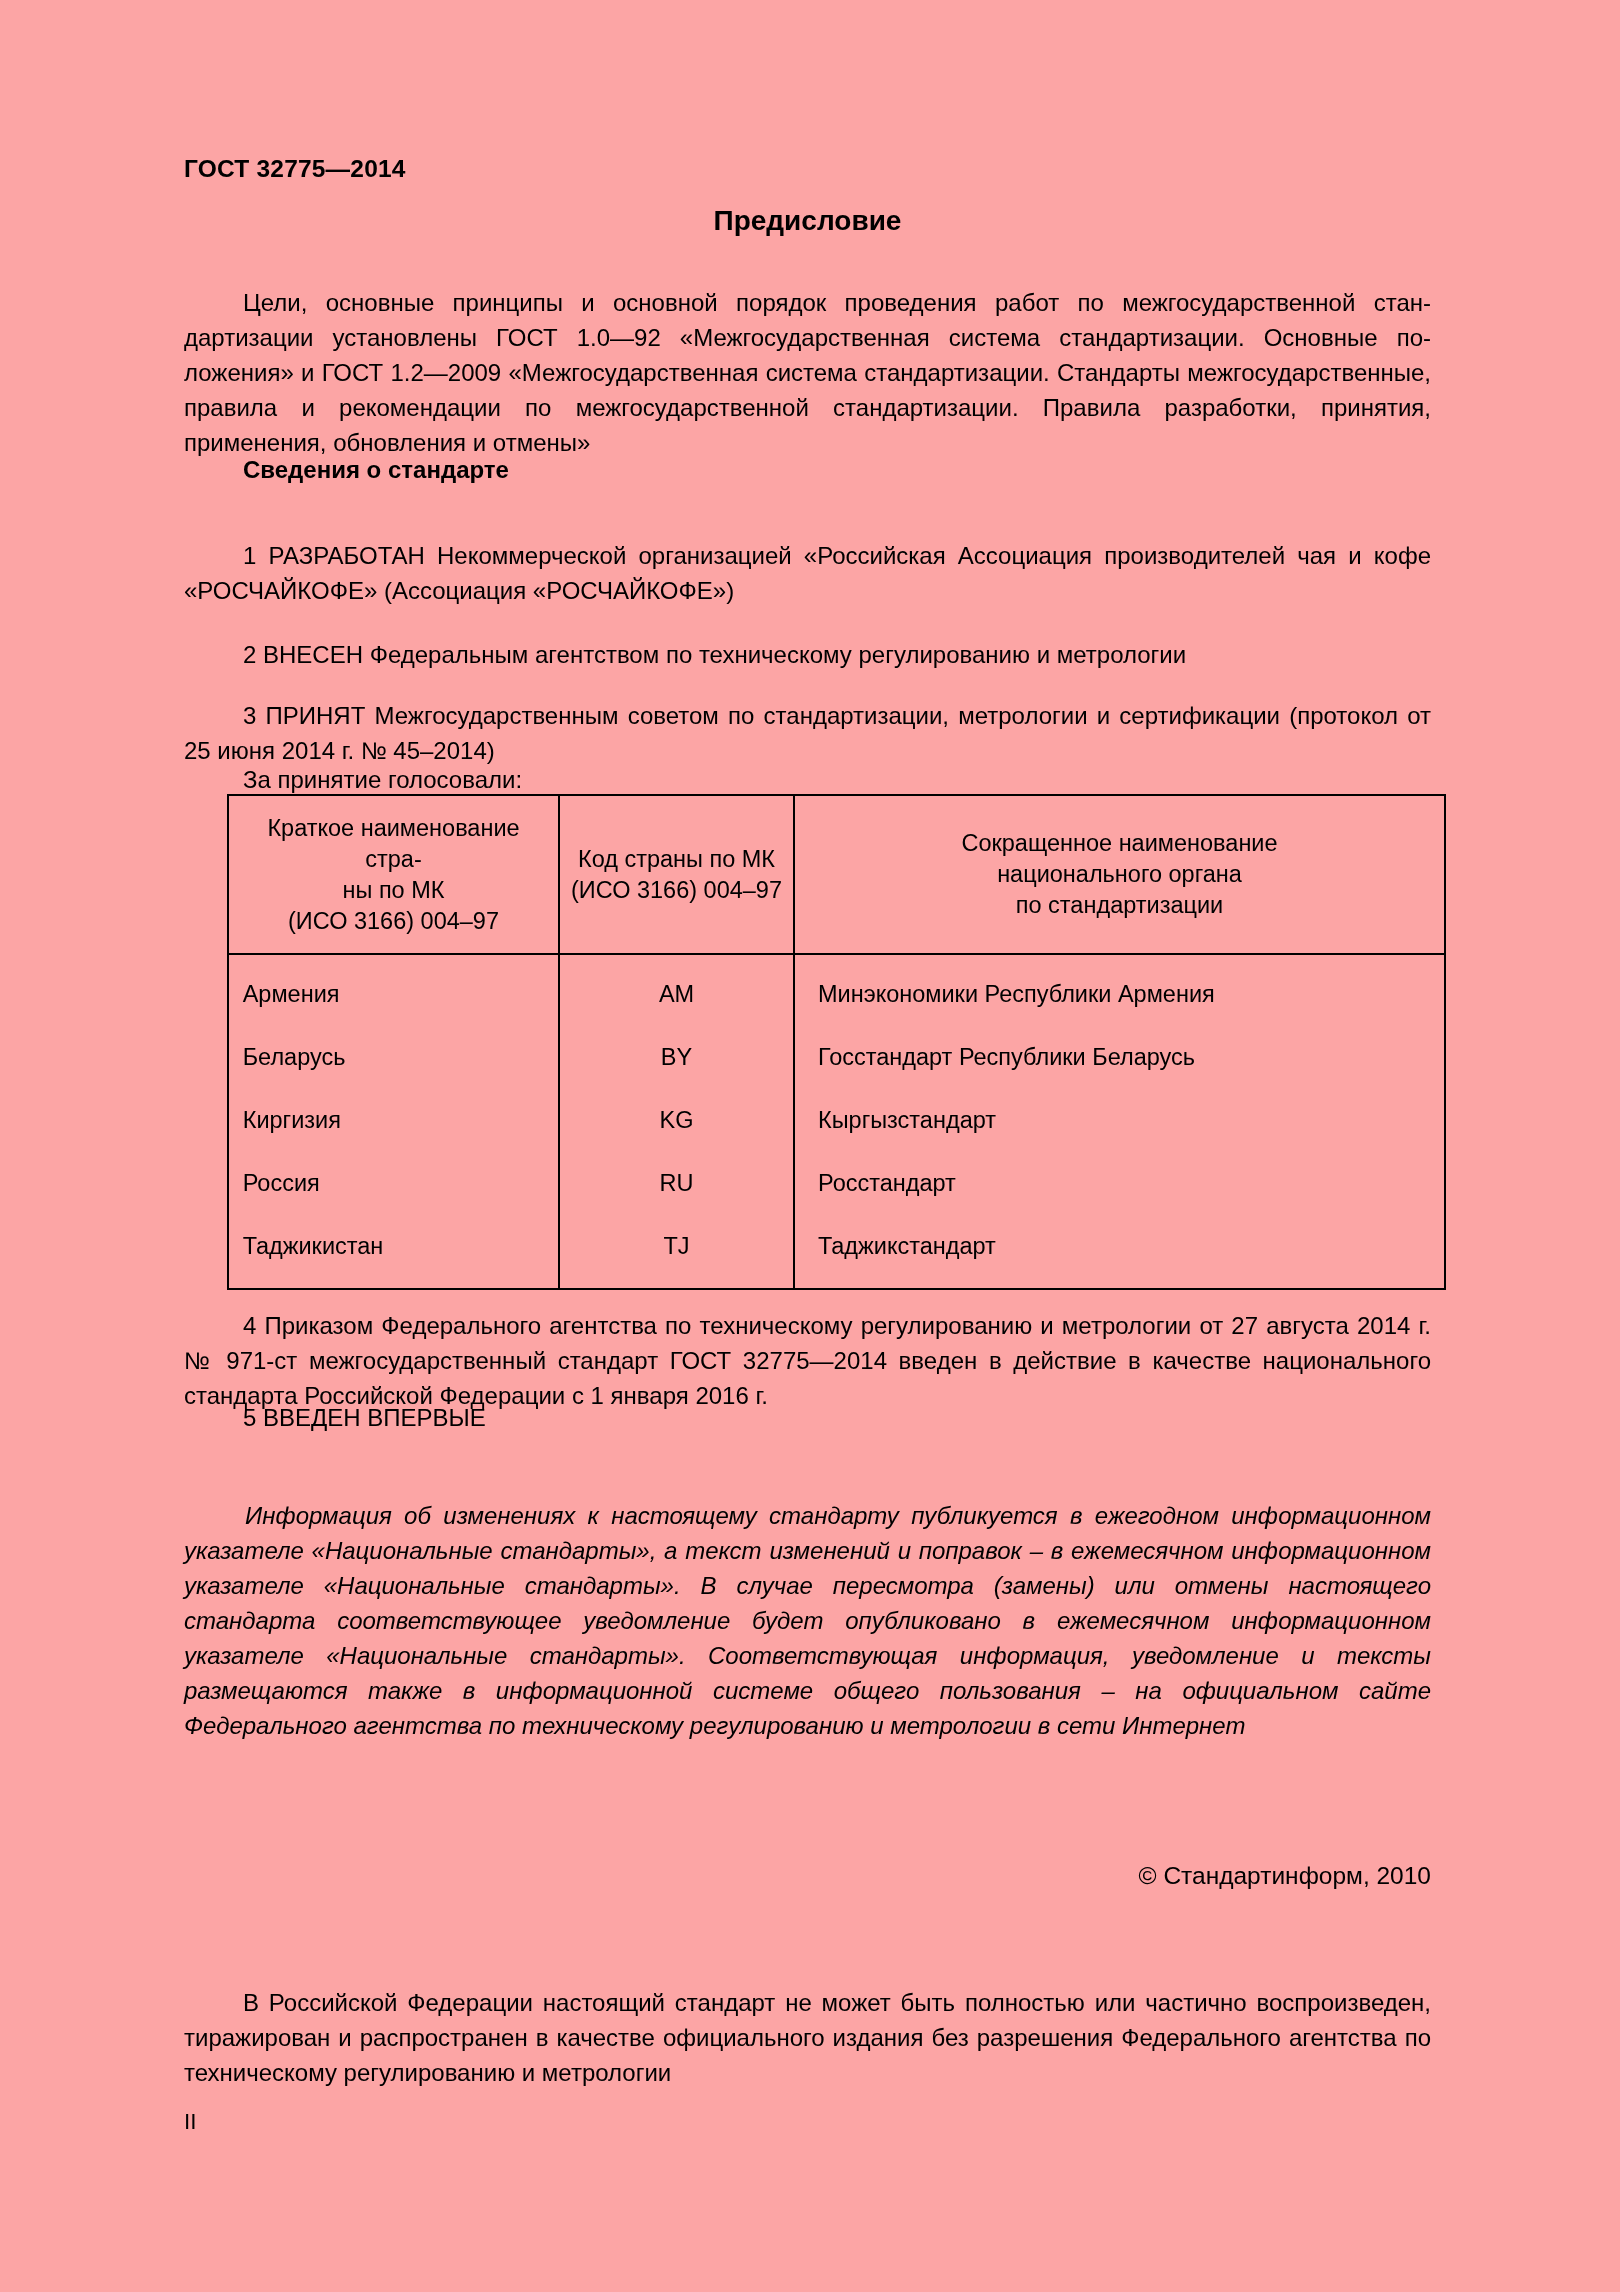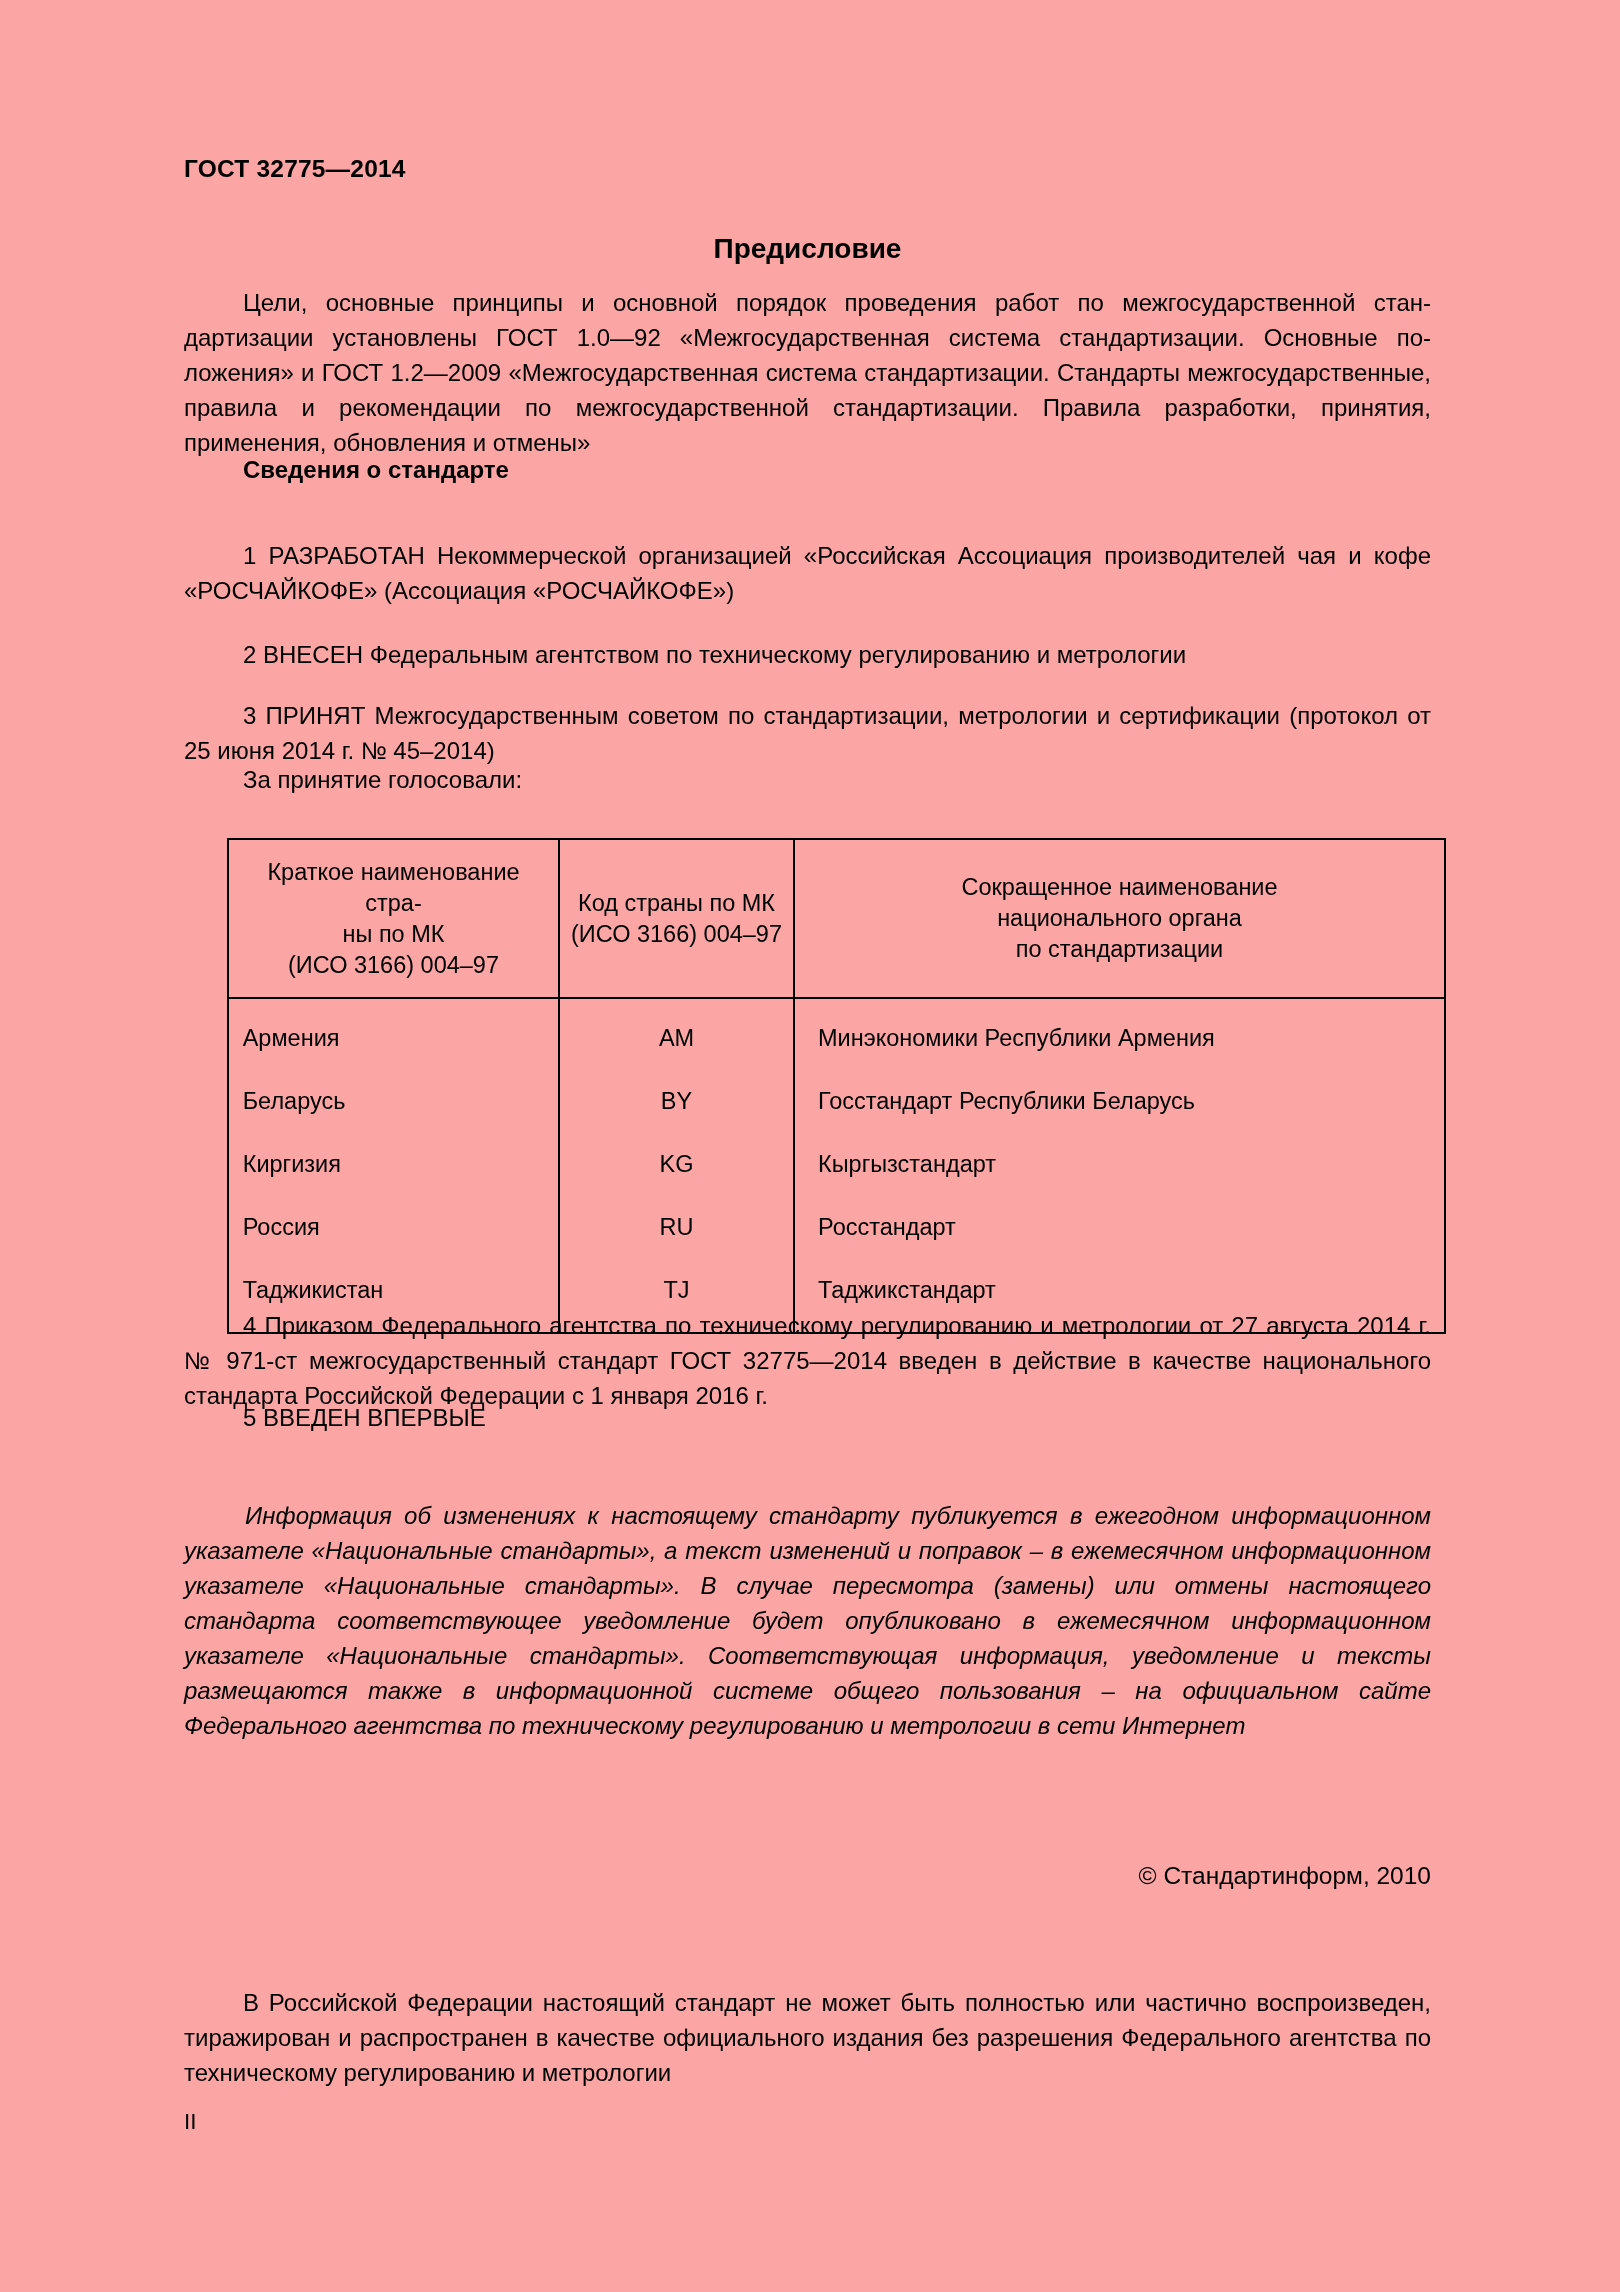--- a/index.html
+++ b/index.html
@@ -27,21 +27,21 @@
     font-size: 24.5px;
     font-weight: bold;
     letter-spacing: 0.2px;
     white-space: nowrap;
   }
 
   
   .doc-title {
     position: absolute;
     left: 184px;
-    top: 214px;
+    top: 186px;
     width: 1247px;
     text-align: center;
     font-size: 28px;
     font-weight: bold;
   }
 
   
   .para {
     position: absolute;
     left: 184px;
@@ -84,21 +84,20 @@
   #p-item5     { top: 1404px; }
   #p-notice    { top: 1474px; }
   #p-final     { top: 1949px; margin-top: 36px; }
 
   
   .vote-table-wrap {
     position: absolute;
     left: 227px;
     top: 794px;
     width: 1217px;
-    margin-top: 44px;
   }
   table.vote-table {
     border-collapse: collapse;
     width: 1217px;
     table-layout: fixed;
     font-size: 23.5px;
   }
   table.vote-table, table.vote-table td, table.vote-table th {
     border: 2.5px solid #000;
   }

